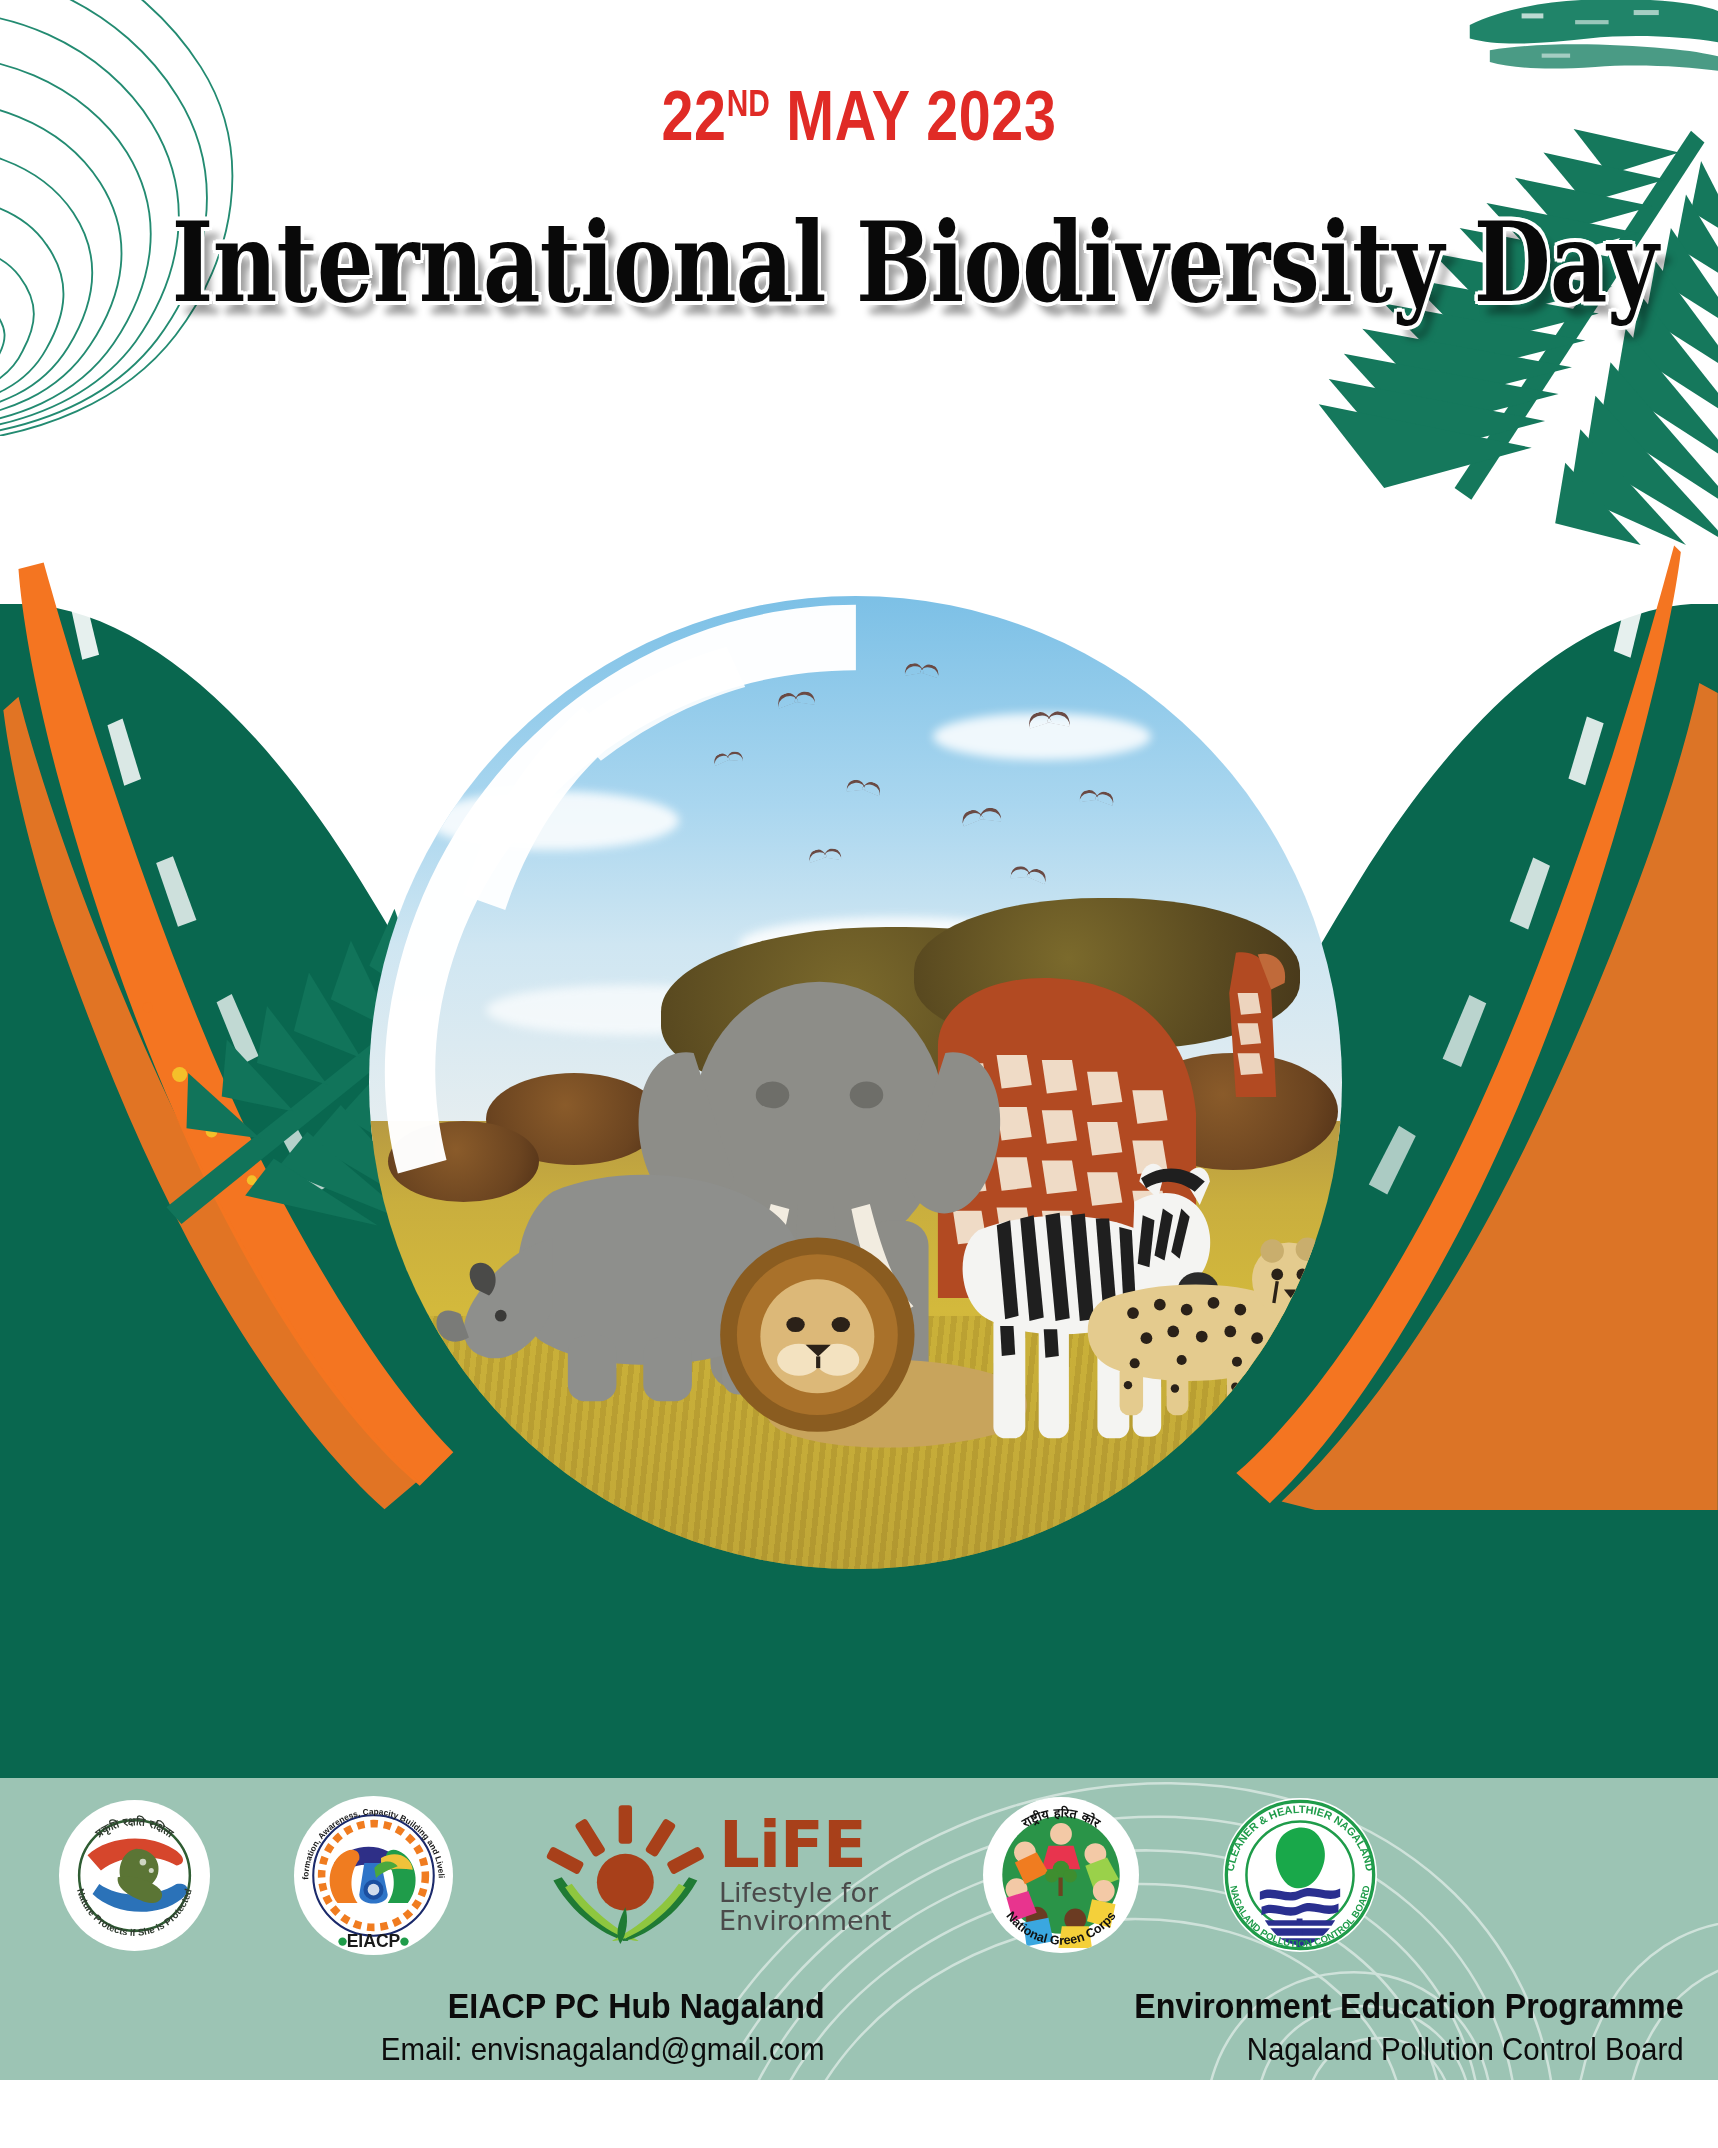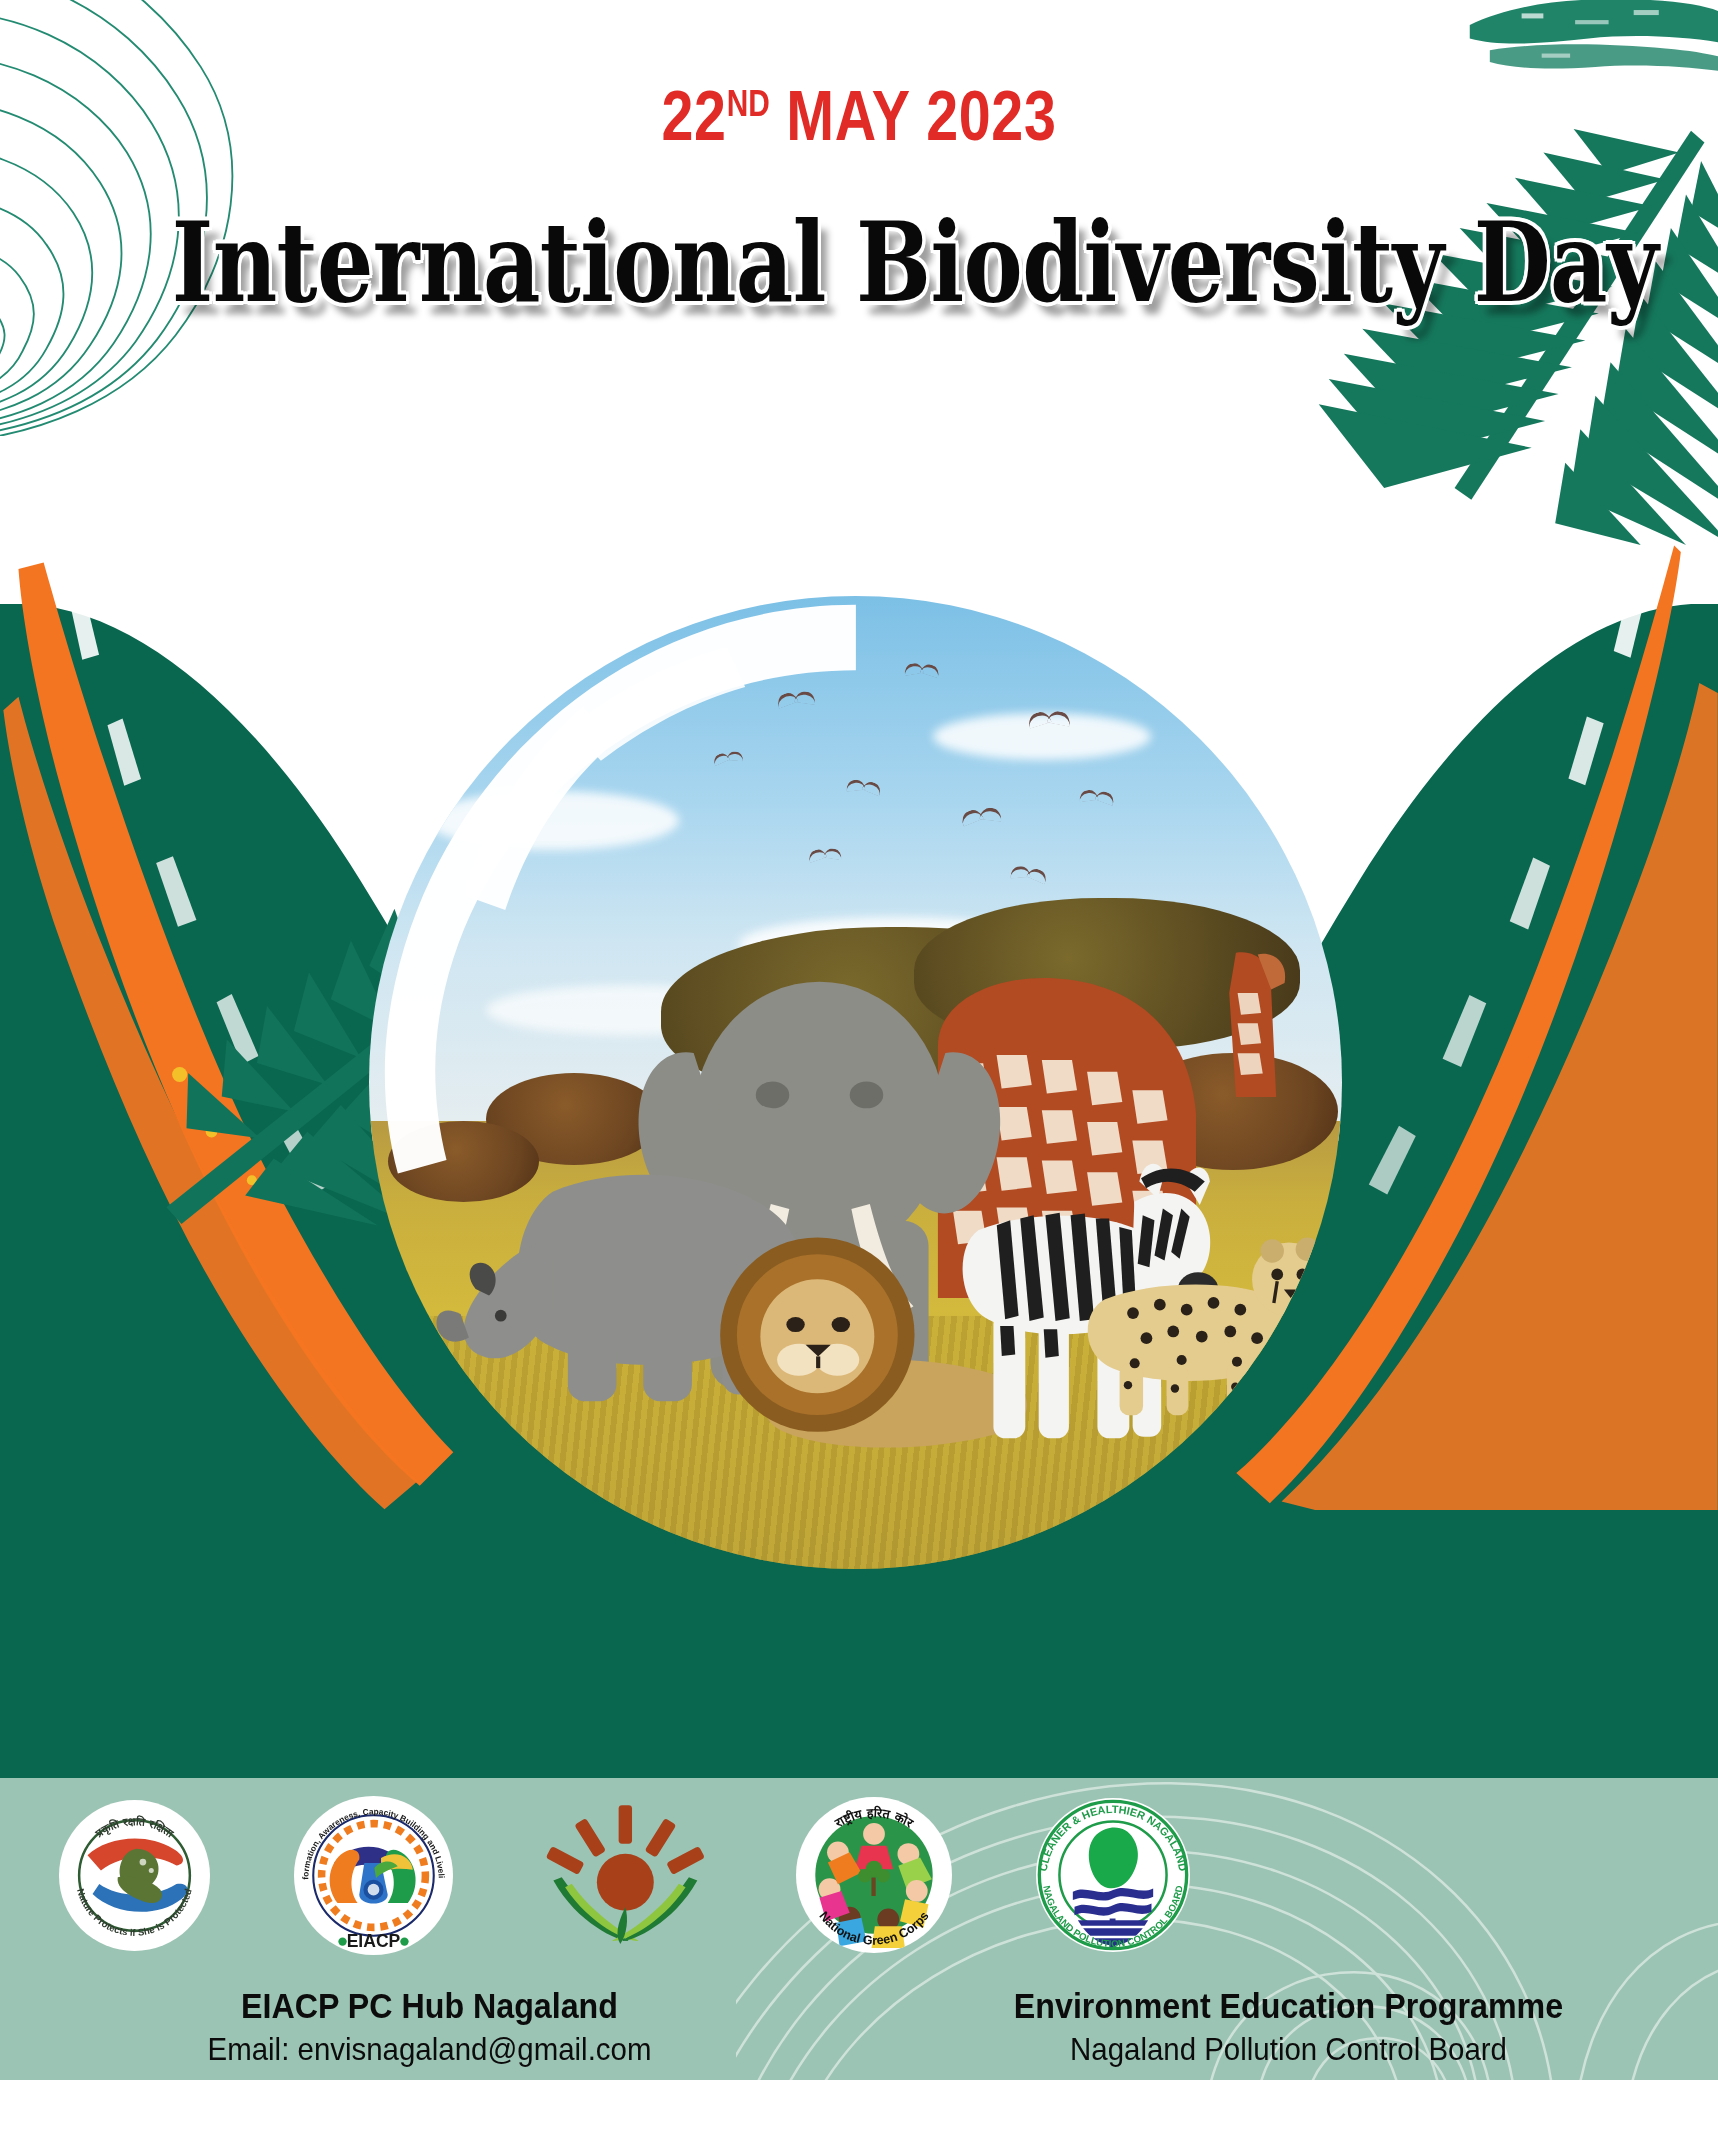--- a/index.html
+++ b/index.html
@@ -68,21 +68,21 @@
   
   .footer{position:absolute;left:0;bottom:0;width:1718px;height:302px;background:#9cc4b4;overflow:hidden;}
   .footer-topo{position:absolute;right:-67px;top:-50px;width:1049px;height:394px;opacity:.85;}
   .logo-row{position:absolute;left:0;top:13.4px;width:1718px;height:168px;
        display:flex;align-items:center;}
   .logo{position:relative;flex:0 0 auto;}
 
   .lg-circle{border-radius:50%;background:#fff;position:relative;overflow:hidden;}
 
   .footer-text{position:absolute;left:0;bottom:11.7px;width:1718px;display:flex;}
-  .ft-col{flex:1 1 0;text-align:center;}
+  .ft-col{flex:1 1 0;text-align:right;}
   .ft-l1{font-family:"Liberation Sans Narrow","Liberation Sans",sans-serif;
       font-weight:bold;font-size:35px;color:#0c0c0c;transform:scaleX(.92);}
   .ft-l2{font-family:"Liberation Sans Narrow","Liberation Sans",sans-serif;
       font-size:32px;color:#0c0c0c;margin-top:5px;transform:scaleX(.92);}
 
   
   .life-word{font-family:"DejaVu Sans","Liberation Sans",sans-serif;font-weight:bold;
       font-size:64px;color:#a8401a;line-height:.95;letter-spacing:-0.8px;}
   .life-sub{font-family:"DejaVu Sans","Liberation Sans",sans-serif;
       font-size:27px;color:#4a4a4a;line-height:1.05;margin-top:3.4px;}
@@ -491,20 +491,27 @@
             <rect x="16" y="50" width="16" height="44" rx="4" transform="rotate(-62 24 72)"></rect>
             <rect x="160" y="50" width="16" height="44" rx="4" transform="rotate(62 168 72)"></rect>
             <circle cx="96" cy="98" r="34"></circle>
           </g>
           <path d="M10 96 C 40 150 92 170 100 168 C 70 150 40 122 20 92 Z" fill="#1f7a34"></path>
           <path d="M24 104 C 56 152 102 170 112 168 C 80 152 50 126 32 100 Z" fill="#8ec63f"></path>
           <path d="M182 96 C 152 150 100 170 92 168 C 122 150 152 122 172 92 Z" fill="#1f7a34"></path>
           <path d="M168 104 C 136 152 90 170 80 168 C 112 152 142 126 160 100 Z" fill="#8ec63f"></path>
           <path d="M96 128 C 86 148 84 162 90 172 C 98 160 100 142 96 128 Z" fill="#1f7a34"></path>
         </svg>
+        <div>
+          <div class="life-word">LiFE</div>
+          <div class="life-sub">
+            <div>Lifestyle for</div>
+            <div>Environment</div>
+          </div>
+        </div>
       </div>
 
       <div class="logo" style="margin-left:92px;">
         <div class="lg-circle" style="width:156px;height:156px;">
           <svg viewBox="0 0 186 186" width="156" height="156">
             <circle cx="93" cy="93" r="92" fill="#fff"></circle>
             <circle cx="93" cy="93" r="70" fill="#2a9448"></circle>
             <g>
               <circle cx="93" cy="44" r="13" fill="#f3c9a6"></circle>
                 <path d="M78 58 h30 l8 28 h-46z" fill="#e8344e"></path>

